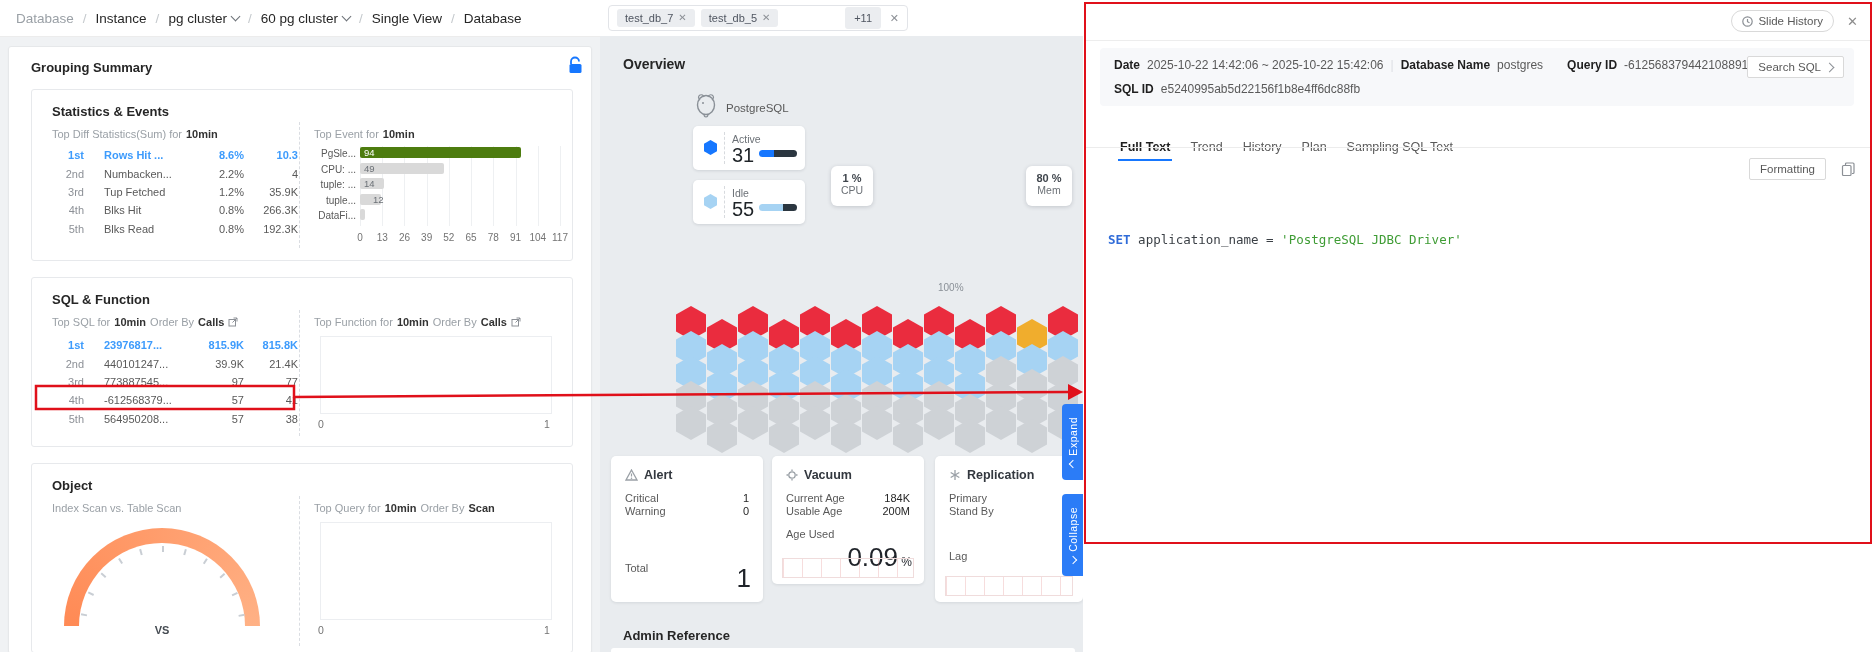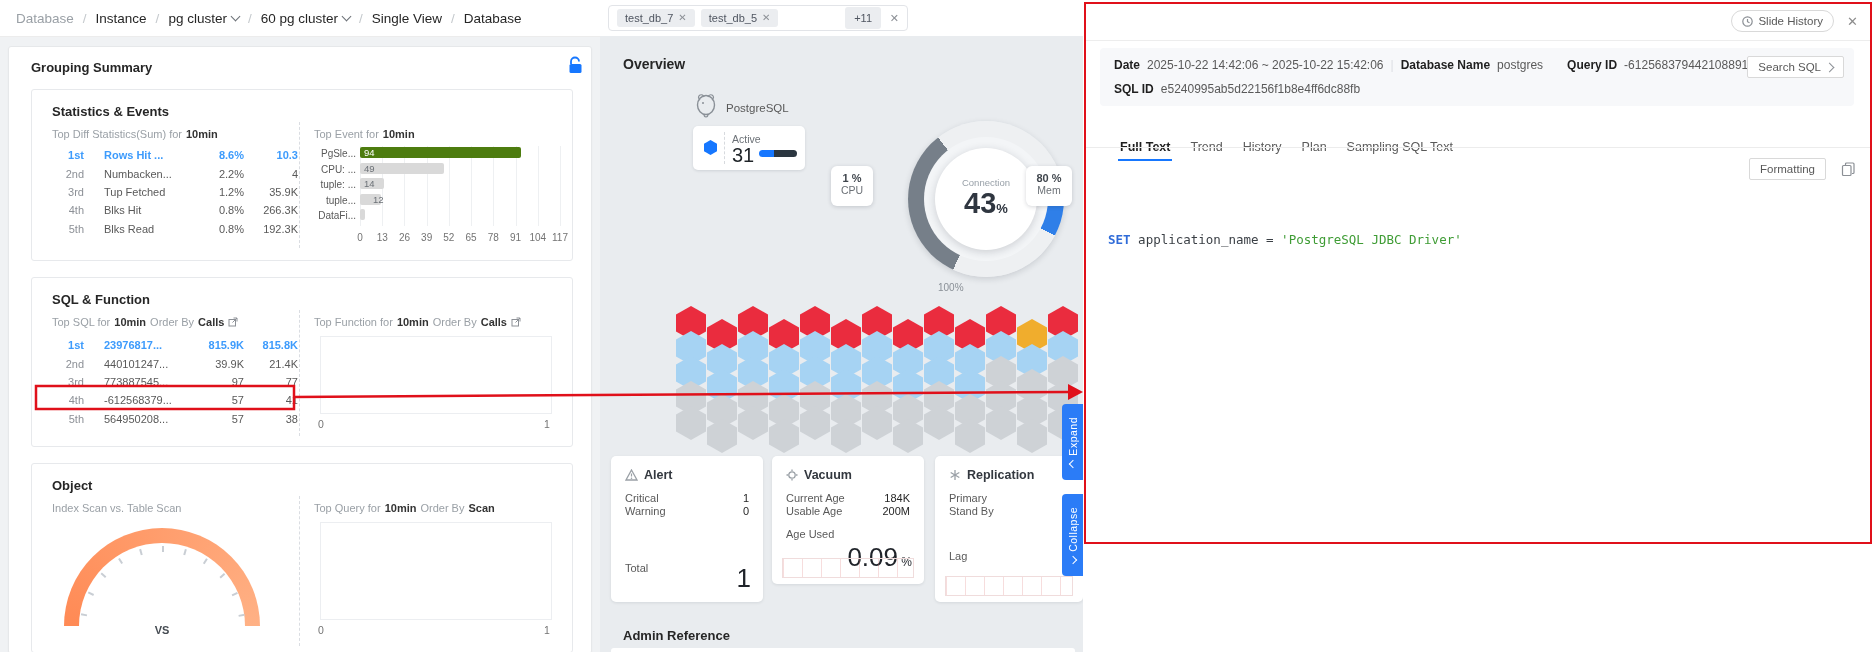--- a/index.html
+++ b/index.html
@@ -316,33 +316,36 @@
     <div class="hexico abs" style="left:11px;top:14px;background:#1677ff;"></div>
     <div class="abs" style="left:31px;top:6px;height:32px;border-left:1px dashed #d7dade;"></div>
     <div class="abs" style="left:39px;top:7px;font-size:10.5px;color:#6b7076;">Active</div>
     <div class="abs" style="left:39px;top:18px;font-size:20px;color:#1f2428;">31</div>
     <div class="pbar" style="left:66px;top:24px;width:38px;">
         <span style="width:40%;background:#1677ff;"></span>
         <span style="flex:1;background:#2b3640;"></span>
       </div>
   </div>
 
+  <div class="ovcard" style="left:693px;top:180px;width:112px;height:44px;z-index:2;">
+    <div class="hexico abs" style="left:11px;top:14px;background:#a6d3f3;"></div>
+    <div class="abs" style="left:31px;top:6px;height:32px;border-left:1px dashed #d7dade;"></div>
+    <div class="abs" style="left:39px;top:7px;font-size:10.5px;color:#6b7076;">Idle</div>
+    <div class="abs" style="left:39px;top:18px;font-size:20px;color:#1f2428;">55</div>
+    <div class="pbar" style="left:66px;top:24px;width:38px;">
+        <span style="width:62%;background:#a6d3f3;"></span>
+        <span style="flex:1;background:#2b3640;"></span>
+      </div>
+  </div>
 
   <div class="badge" style="left:831px;top:166px;width:42px;height:40px;">
     <div style="margin-top:6px;font-weight:bold;">1 %</div>
     <div style="font-size:10.5px;color:#6b7076;">CPU</div>
   </div>
 
-  <div class="abs" style="left:908px;top:121px;width:156px;height:156px;z-index:2;">
-    <div class="ring" style="left:0;top:0;width:156px;height:156px;background:conic-gradient(#eef0f2 0deg 88deg,#2f7fe8 88deg 118deg,#eef0f2 118deg 205deg,#767f89 205deg 322deg,#eef0f2 322deg 360deg);box-shadow:0 2px 6px rgba(25,35,50,.15);"></div>
-    <div class="ring" style="left:16px;top:16px;width:124px;height:124px;background:#f3f5f7;"></div>
-    <div class="ring" style="left:27px;top:27px;width:102px;height:102px;background:#fff;box-shadow:0 2px 8px rgba(25,35,50,.18);"></div>
-    <div class="abs" style="left:0;top:56px;width:156px;text-align:center;font-size:9.5px;color:#98a0a8;">Connection</div>
-    <div class="abs" style="left:0;top:66px;width:156px;text-align:center;color:#2f3固5;color:#2f3640;"><span style="font-size:29px;font-weight:bold;">43</span><span style="font-size:13px;font-weight:bold;">%</span></div>
-  </div>
 
   <div class="badge" style="left:1026px;top:166px;width:46px;height:40px;">
     <div style="margin-top:6px;font-weight:bold;">80 %</div>
     <div style="font-size:10.5px;color:#6b7076;">Mem</div>
   </div>
   <div class="abs" style="left:938px;top:282px;font-size:10px;color:#8a9097;z-index:2;">100%</div>
 
   <div class="abs" style="left:676px;top:306px;width:407px;height:150px;overflow:hidden;z-index:2;" id="hexgrid">
       <div class="hex" style="left: 0px; top: 0px; background: rgb(234, 44, 62);"></div>
       <div class="hex" style="left: 31px; top: 13px; background: rgb(234, 44, 62);"></div>

